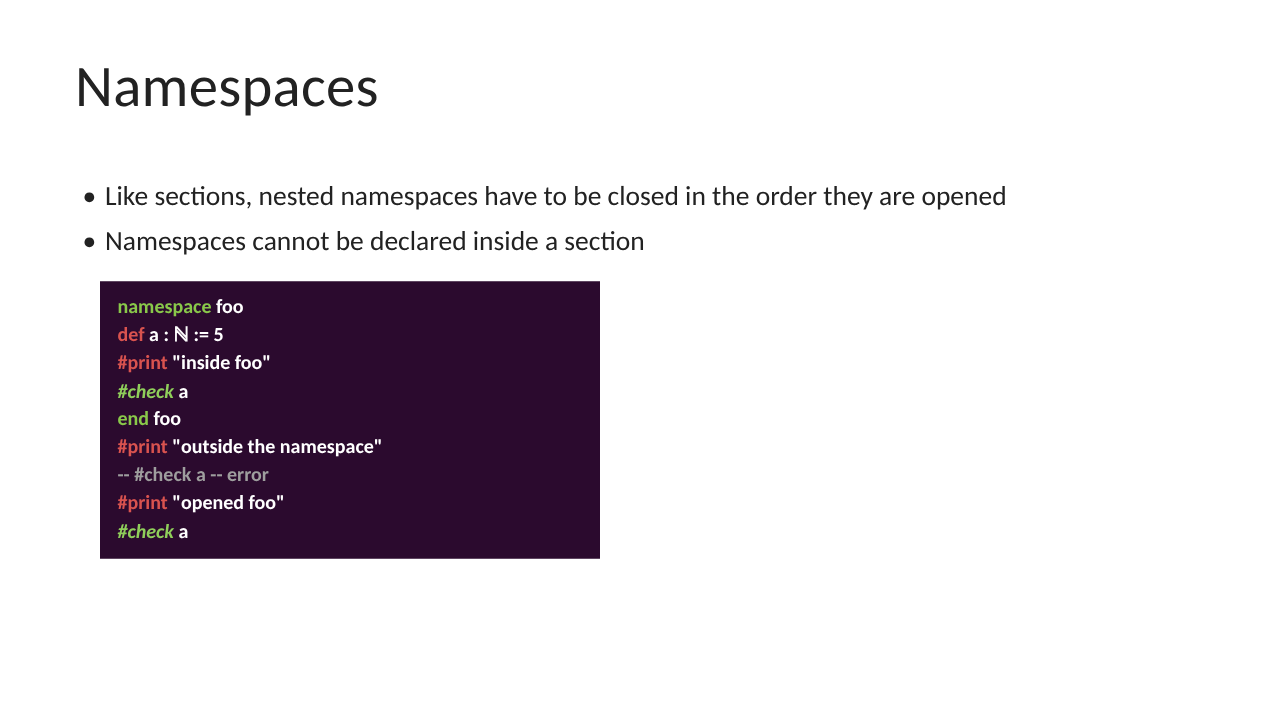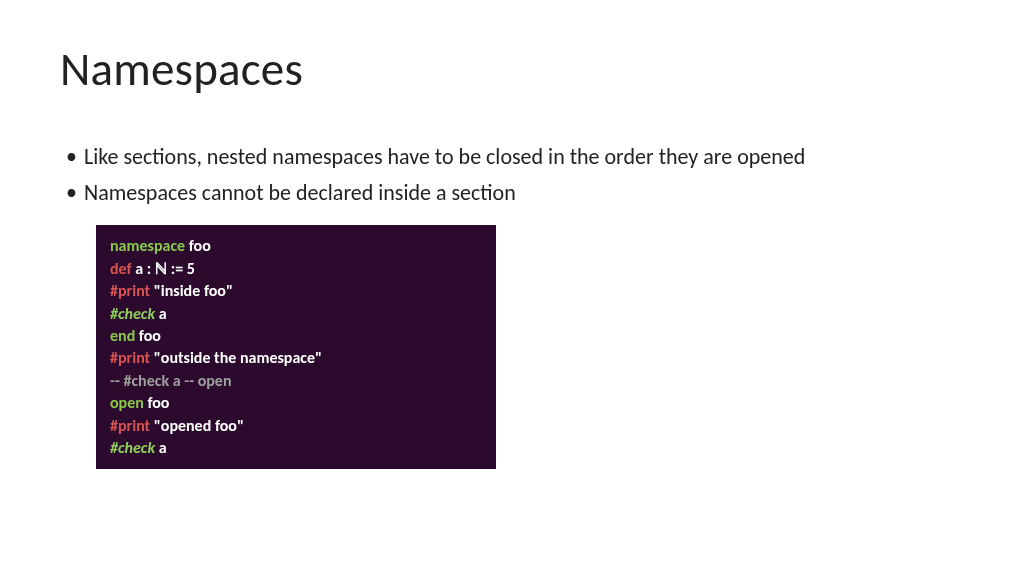--- a/index.html
+++ b/index.html
@@ -38,21 +38,21 @@
       top: 0;
     }
     .code-block {
       background: #2b0a2e;
       width: 400px;
       padding: 10px 14px 10px 14px;
       font-family: "Calibri", "Segoe UI", Arial, sans-serif;
       font-size: 16px;
       font-weight: 600;
       line-height: 1.4;
-      margin-left: 36px;
+      margin-left: 20px;
       color: #fff;
     }
     .kw-green { color: #89c84a; }
     .kw-red { color: #d9534f; }
     .kw-check { color: #8fce5a; font-style: italic; }
     .txt-white { color: #ffffff; }
     .txt-gray { color: #9e9e9e; }
   </style>
 </head>
 <body>
@@ -64,17 +64,16 @@
   <li>Namespaces cannot be declared inside a section</li>
 </ul>
 
 <div class="code-block">
   <div><span class="kw-green">namespace</span><span class="txt-white"> foo</span></div>
   <div><span class="kw-red">def</span><span class="txt-white"> a : ℕ := 5</span></div>
   <div><span class="kw-red">#print</span><span class="txt-white"> "inside foo"</span></div>
   <div><span class="kw-check">#check</span><span class="txt-white"> a</span></div>
   <div><span class="kw-green">end</span><span class="txt-white"> foo</span></div>
   <div><span class="kw-red">#print</span><span class="txt-white"> "outside the namespace"</span></div>
-  <div><span class="txt-gray">-- #check a  -- open</span></div>
-  <div><span class="kw-green">open</span><span class="txt-white"> foo</span></div>
+  <div><span class="txt-gray">-- #check a  -- error</span></div>
   <div><span class="kw-red">#print</span><span class="txt-white"> "opened foo"</span></div>
   <div><span class="kw-check">#check</span><span class="txt-white"> a</span></div>
 </div>
 
 </body></html>

